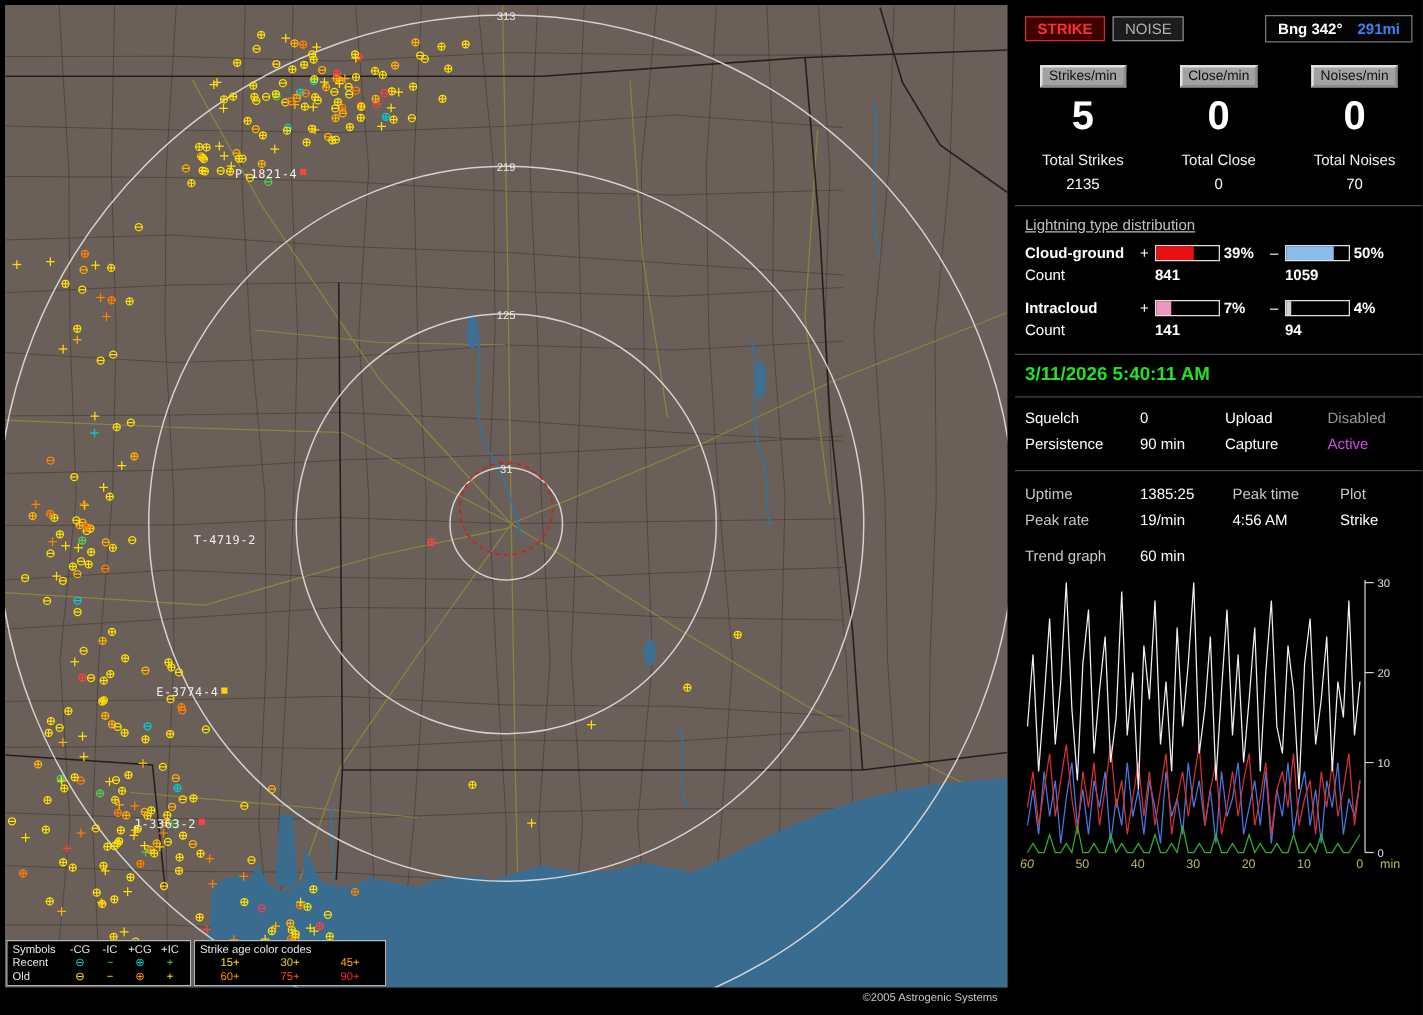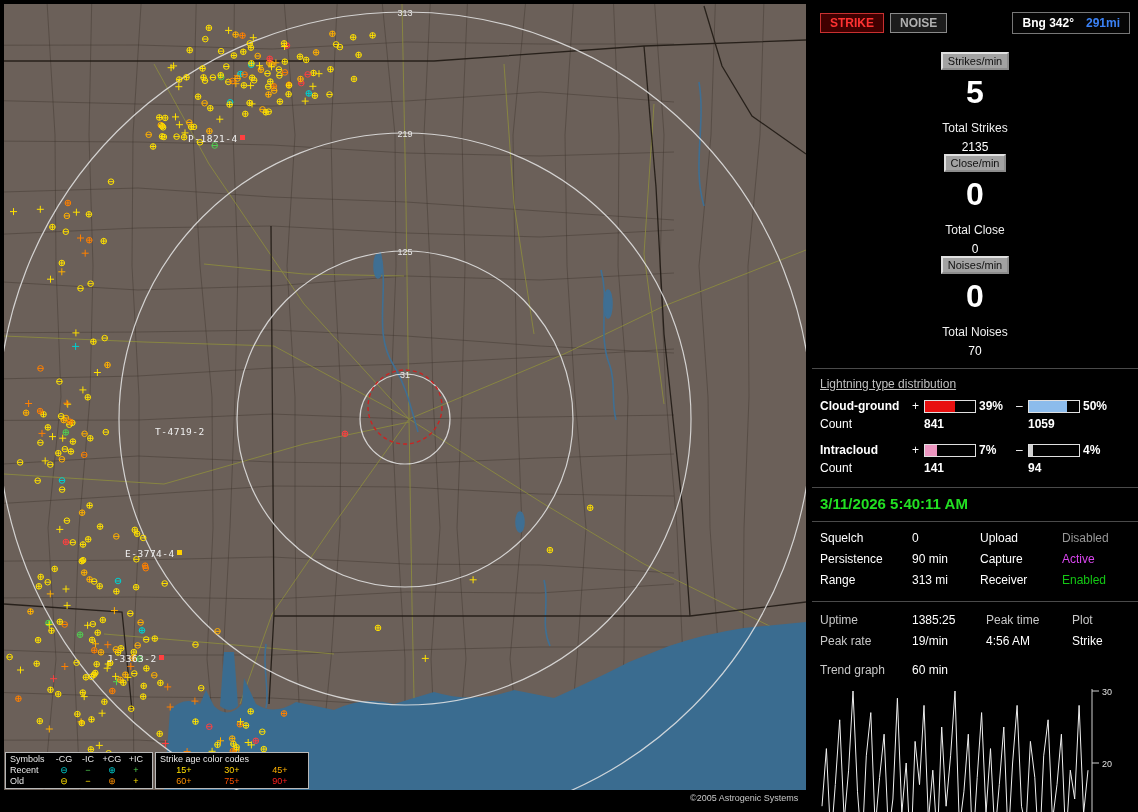--- a/index.html
+++ b/index.html
@@ -17,26 +17,26 @@
   .copyright{position:absolute;left:690px;top:793px;color:#c8c8c8;font-size:9px;}
 
   
   .panel{position:absolute;left:812px;top:0;width:326px;height:812px;
          background:#000;font-size:12px;}
   .top-row{display:flex;align-items:center;padding:12px 8px 4px 8px;}
   .btn-strike{background:#400000;border:1px solid #c83030;color:#ff3232;
               font-weight:bold;font-size:12px;padding:2px 9px;cursor:pointer;
               font-family:inherit;}
   .btn-noise{background:#1c1c1c;border:1px solid #8a8a8a;color:#b0b0b0;
-             font-weight:bold;font-size:12px;padding:2px 9px;margin-left:6px;
+             font-weight:normal;font-size:12px;padding:2px 9px;margin-left:6px;
              cursor:pointer;font-family:inherit;}
   .bng-box{margin-left:auto;border:1px solid #777;background:#050505;
            padding:3px 9px;display:flex;gap:12px;font-weight:bold;}
   .bng-value{color:#3b82f6;}
-  .rates-row{display:grid;grid-template-columns:1fr;text-align:center;
+  .rates-row{display:grid;grid-template-columns:1fr 1fr 1fr;text-align:center;
              margin-top:14px;}
   .rate-btn{background:#a2a2a2;border:2px outset #e0e0e0;color:#111;
             font-size:11px;padding:1px 5px;cursor:pointer;font-family:inherit;}
   .rate-num{font-size:32px;font-weight:bold;margin-top:4px;}
   .total-label{margin-top:10px;color:#f0f0f0;}
   .total-val{margin-top:5px;color:#fff;}
   .sep{border-top:1px solid #4a4a4a;margin-top:10px;}
   .dist-title{color:#c0c0c0;text-decoration:underline;padding:8px 8px 6px 8px;}
   .dist-row{display:grid;grid-template-columns:92px 12px 52px 40px 12px 52px 40px;
             align-items:center;padding:2px 8px;}
@@ -1755,26 +1755,20 @@
       <span>0</span>
       <span>Upload</span>
       <span style="color: rgb(152, 152, 152);">Disabled</span>
     </div>
     <div class="srow">
       <span>Persistence</span>
       <span>90 min</span>
       <span>Capture</span>
       <span style="color: #d946ef;">Active</span>
     </div>
-    <div class="srow">
-      <span>Range</span>
-      <span>313 mi</span>
-      <span>Receiver</span>
-      <span style="color: rgb(20, 200, 20);">Enabled</span>
-    </div>
   </div>
 
   <div class="sep"></div>
 
   <div style="padding-top:8px">
     <div class="strow">
       <span class="stlabel">Uptime</span>
       <span class="stval">1385:25</span>
       <span class="stlabel">Peak time</span>
       <span class="stlabel">Plot</span>

